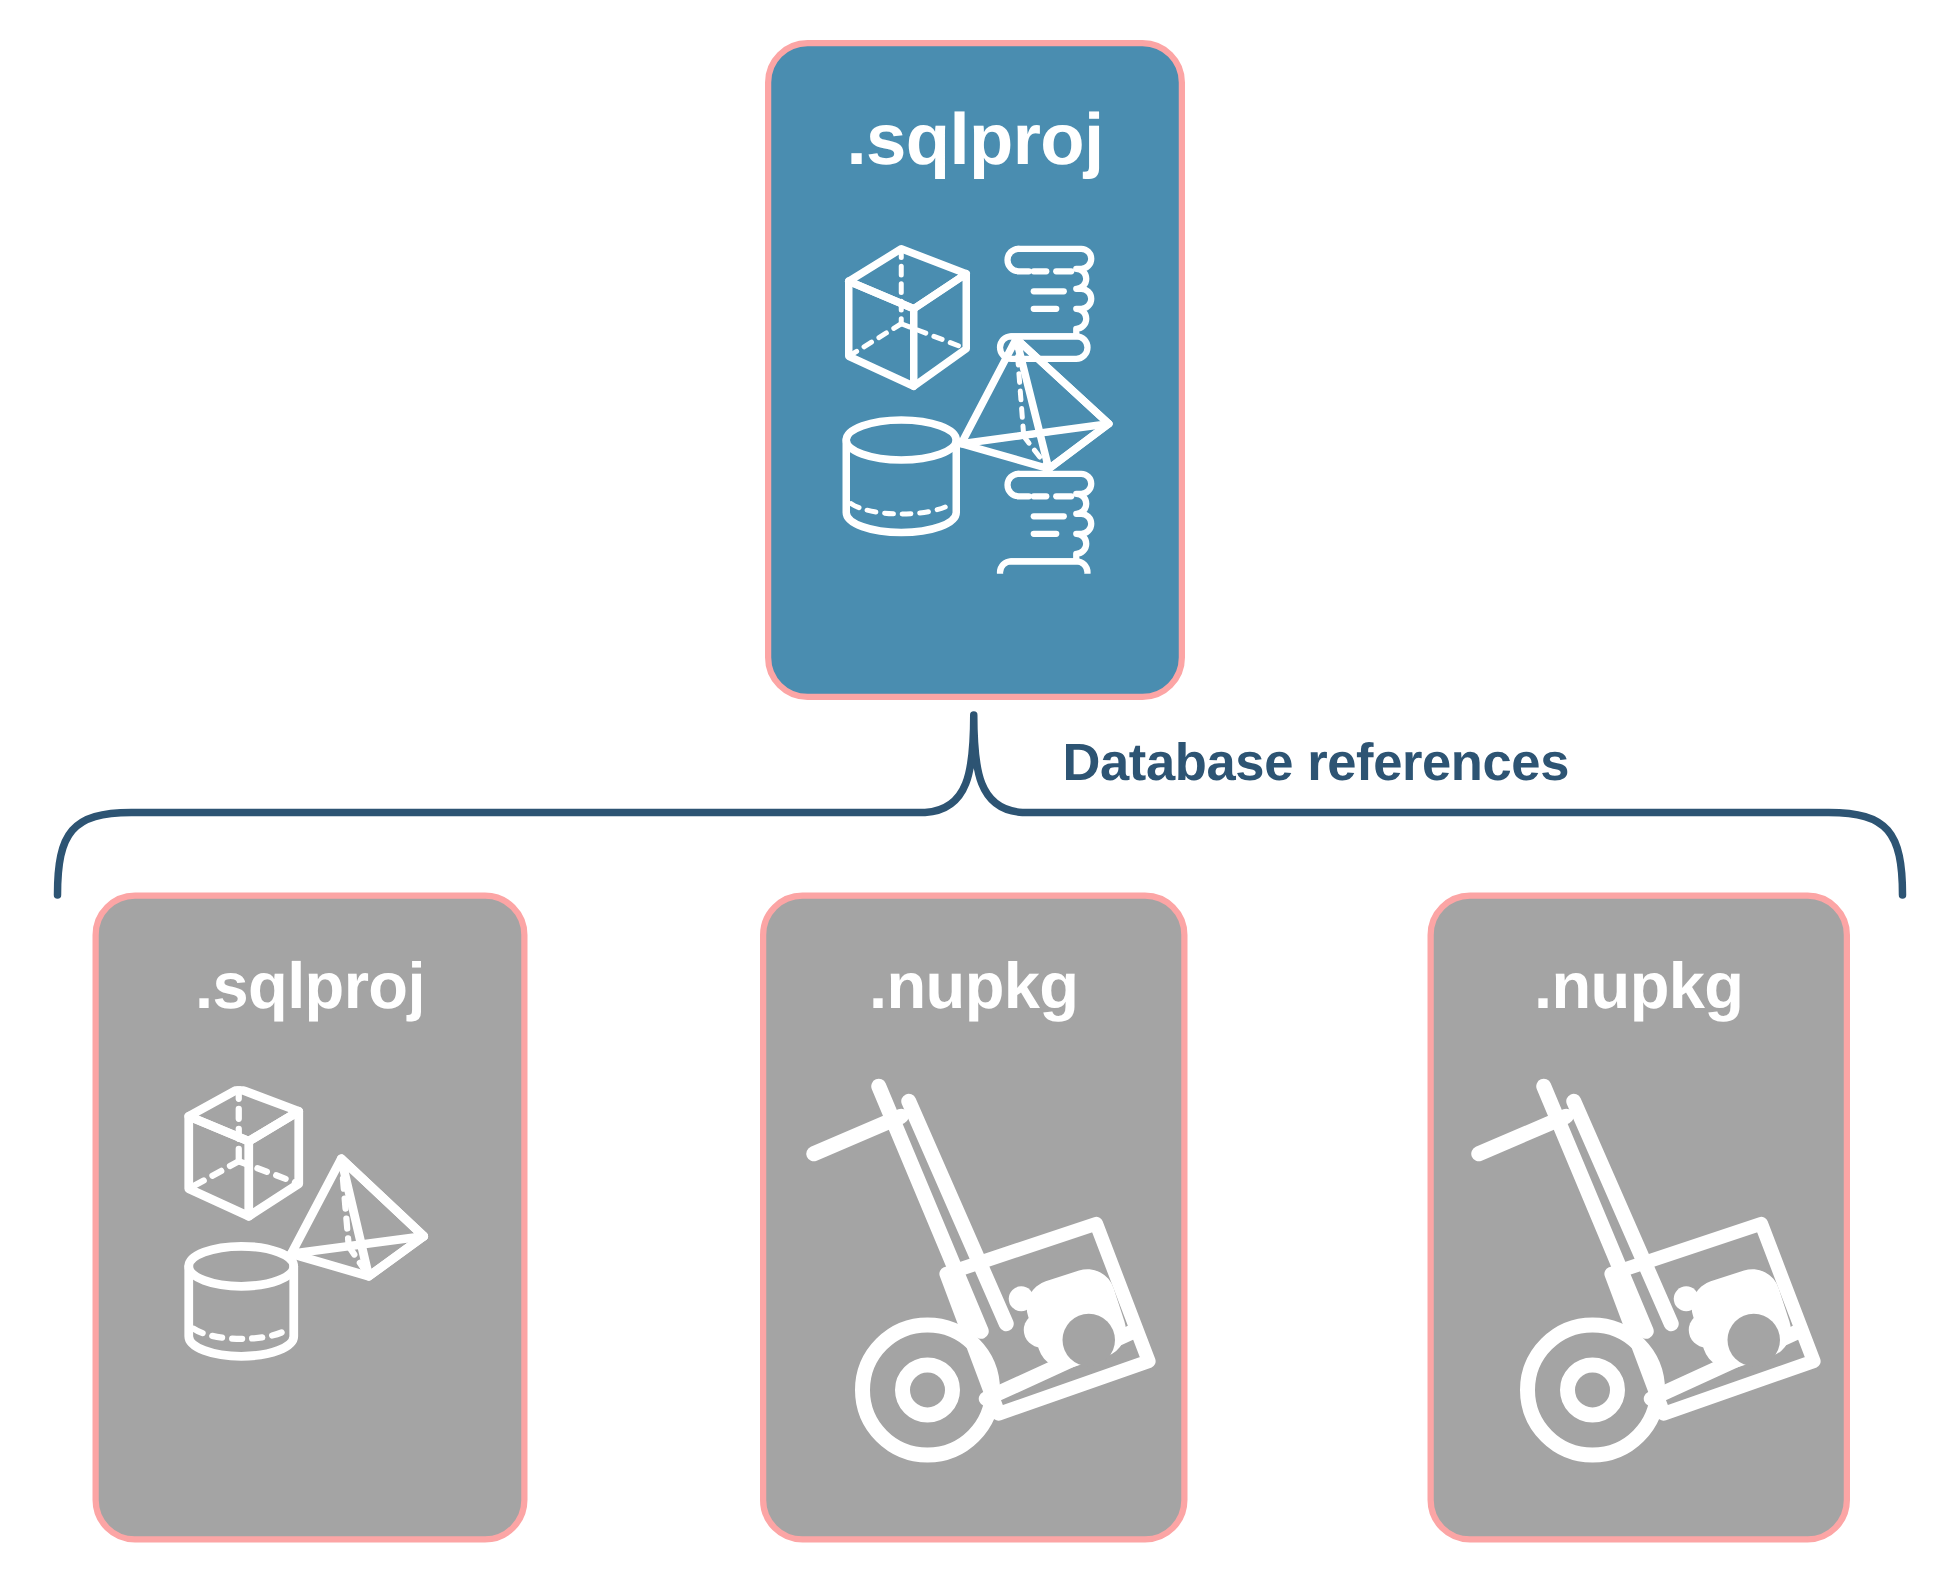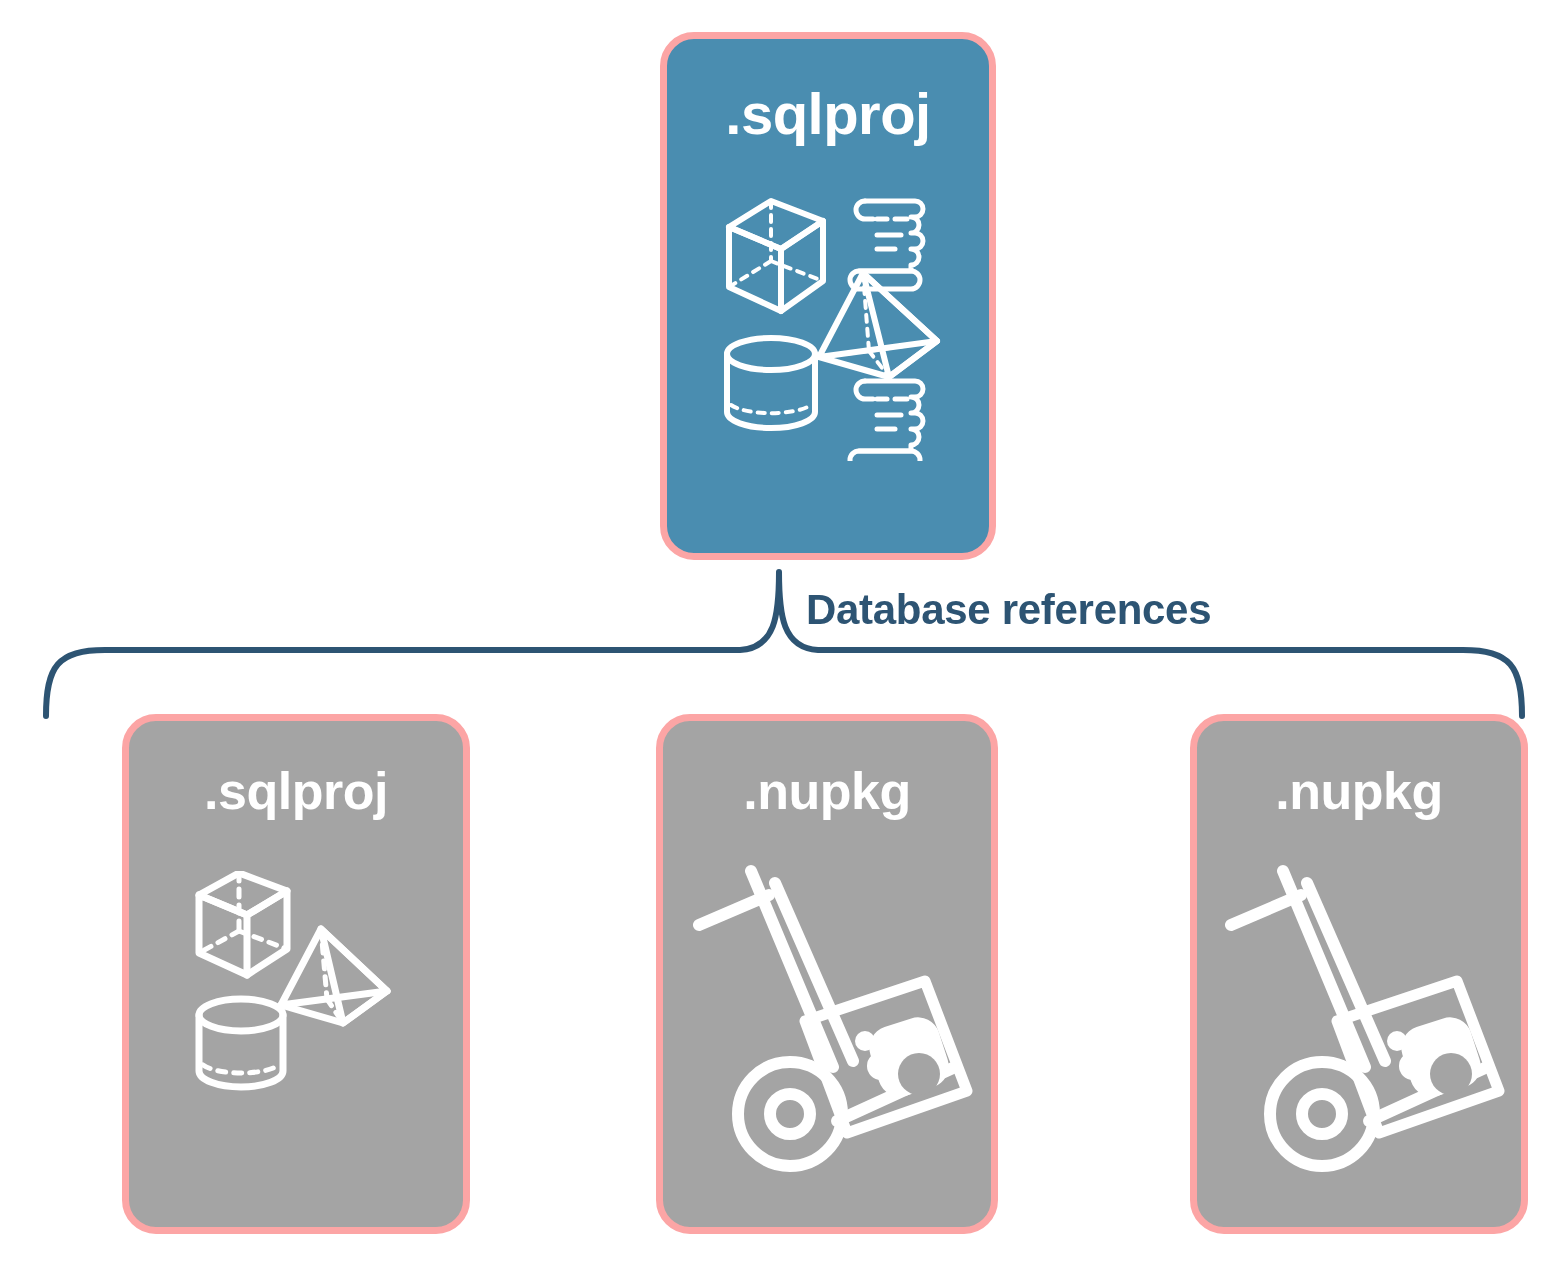--- a/index.html
+++ b/index.html
@@ -16,25 +16,24 @@
   }
   #stage {
     position: absolute;
     left: 0; top: 0;
     width: 1566px;
     height: 1274px;
   }
 
   .node {
     position: absolute;
-    border: 7px solid #fca5a5;
+    border: 5px solid #fca5a5;
     border-radius: 34px;
     box-sizing: border-box;
     overflow: hidden;
-    margin-left: 48px;
   }
   .node.blue  { background: #4a8db0; }
   .node.gray  { background: #a4a4a4; }
 
   .node-label {
     position: absolute;
     left: 0;
     width: 100%;
     text-align: center;
     color: #ffffff;
@@ -86,21 +85,21 @@
   #bracket {
     position: absolute;
     left: 0;
     top: 556px;
     width: 1566px;
     height: 180px;
     pointer-events: none;
   }
   #bracket-label {
     position: absolute;
-    left: 796px;
+    left: 840px;
     top: 588px;
     color: #2d5473;
     font-size: 42px;
     font-weight: bold;
     letter-spacing: -0.3px;
     white-space: nowrap;
     background: #ffffff;
     padding: 0 10px;
     line-height: 1.05;
     user-select: none;

